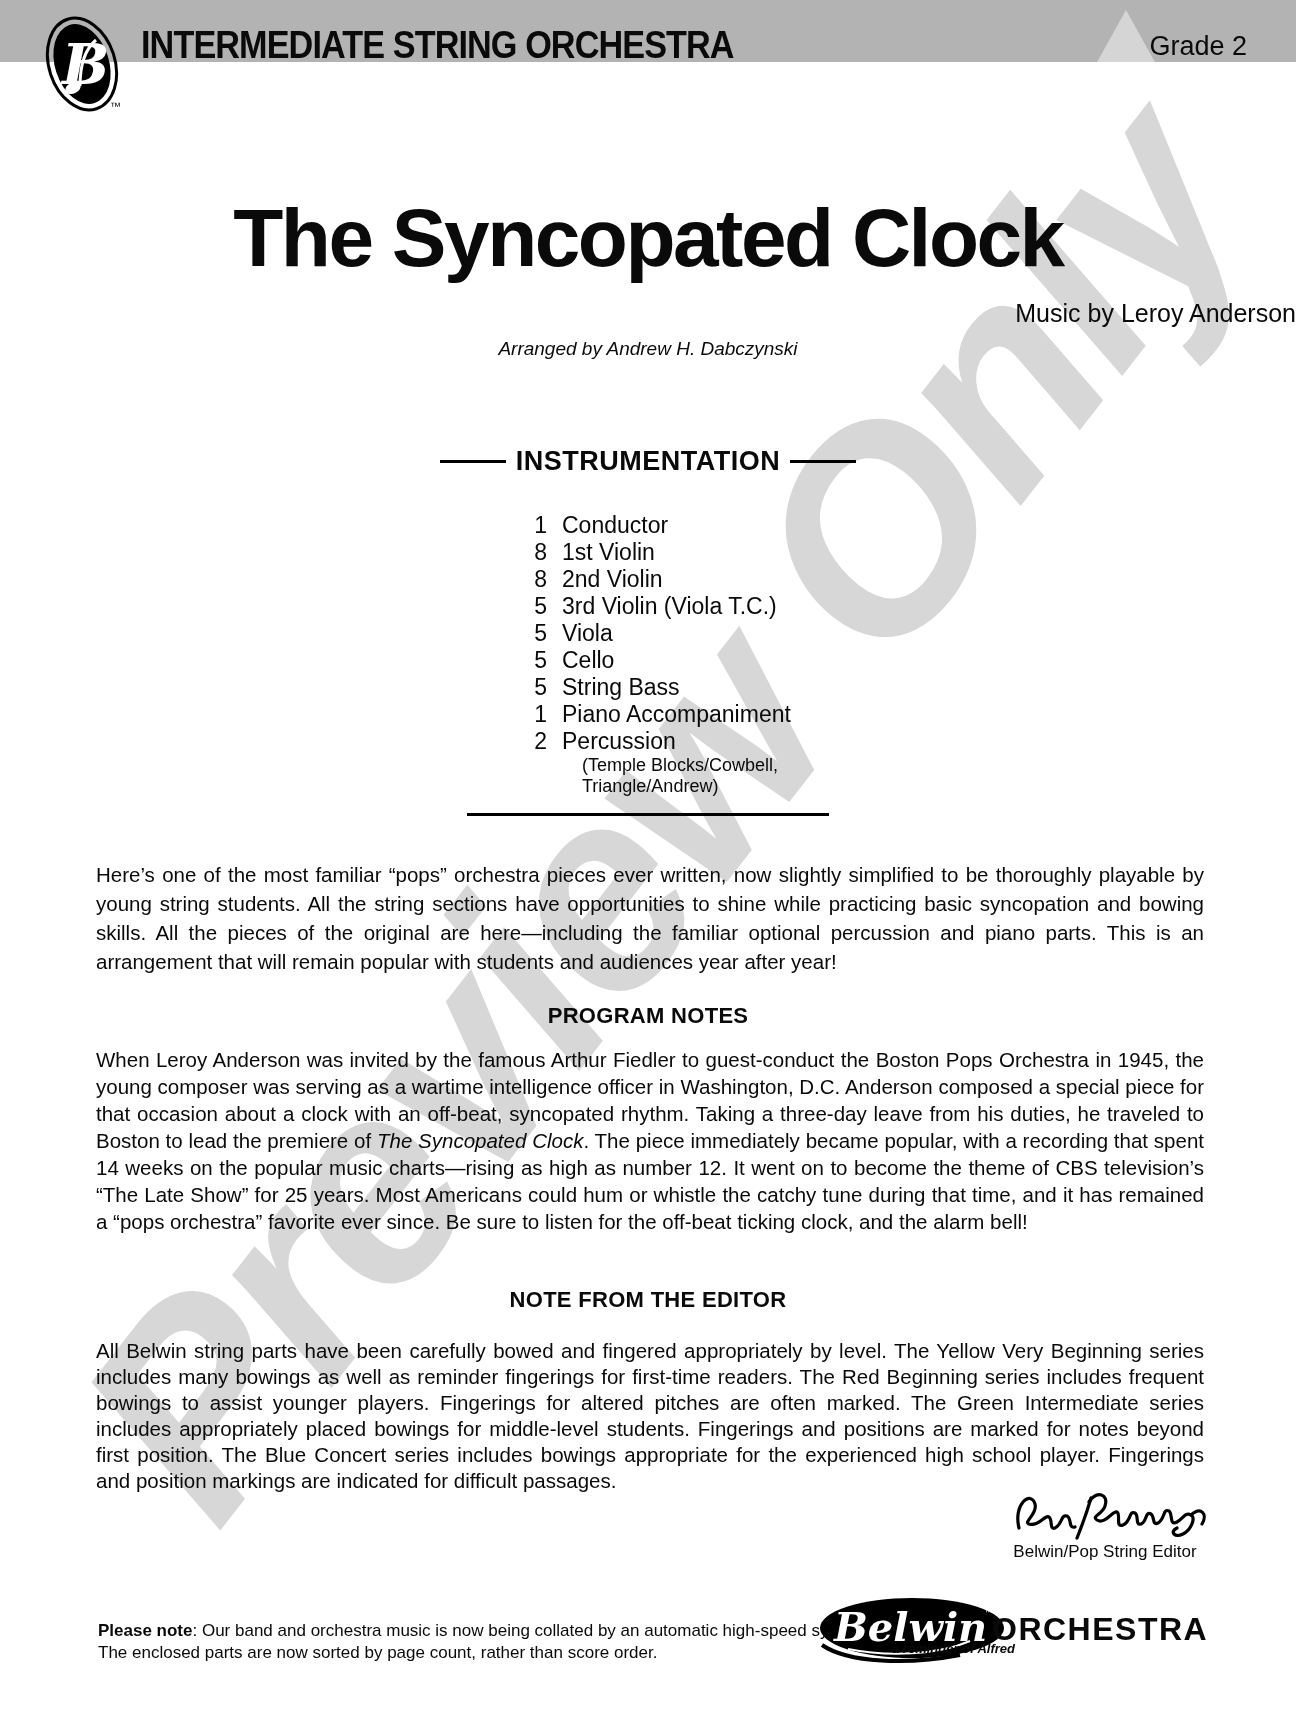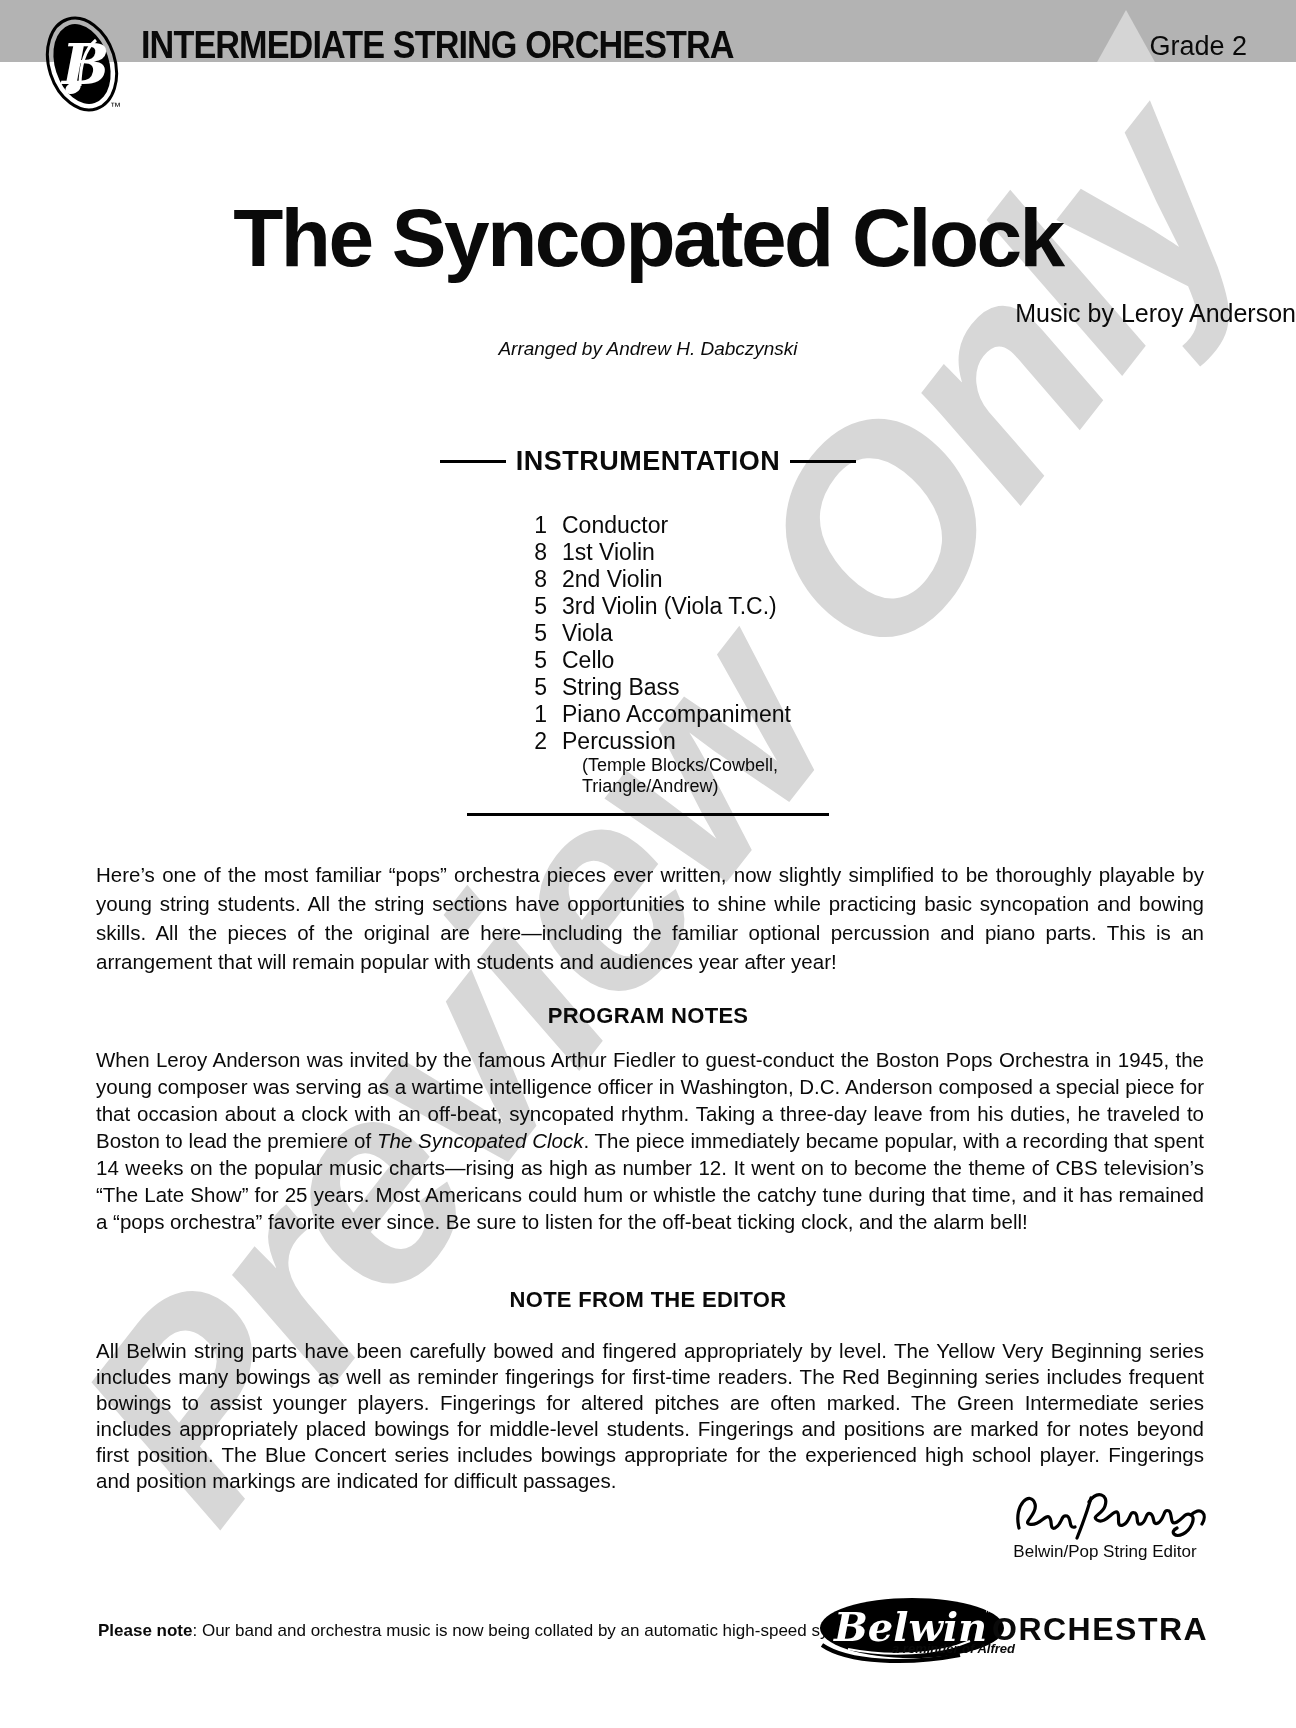--- a/index.html
+++ b/index.html
@@ -159,20 +159,21 @@
         <path d="M14,44 C8,20 26,6 30,20 C33,30 18,38 24,40 C34,43 40,30 44,33 C48,36 44,46 50,44 C57,41 56,30 62,32 C67,34 63,45 70,43"></path>
         <path d="M86,14 C82,28 76,44 72,54"></path>
         <path d="M84,18 C92,6 104,10 100,22 C97,31 86,32 92,36 C100,41 108,26 112,28 C116,30 110,44 118,41 C126,38 124,26 130,29 C134,31 130,42 136,40 C142,38 140,27 146,30 C150,33 147,42 153,39 C160,35 158,24 164,27 C168,30 164,42 172,38 C179,34 180,28 186,31 C191,34 186,46 178,50 C170,54 164,48 172,44"></path>
         <path d="M186,31 C196,22 203,30 197,40"></path>
       </g>
     </svg>
     <div class="sig-title">Belwin/Pop String Editor</div>
 
     <div class="footnote">
       <div><span class="b">Please note</span><span>: Our band and orchestra music is now being collated by an automatic high-speed system.</span></div>
+      <div>The enclosed parts are now sorted by page count, rather than score order.</div>
     </div>
 
     <svg class="pub-oval" width="192" height="68" viewBox="0 0 192 68">
       <ellipse cx="94" cy="31" rx="92" ry="30" fill="#000"></ellipse>
       <path d="M4,48 C30,66 90,68 142,58" stroke="#000" stroke-width="4" fill="none"></path>
       <path d="M30,52 C70,60 120,58 152,44" stroke="#ffffff" stroke-width="2" fill="none"></path>
       <text x="16" y="44" font-family="DejaVu Serif, serif" font-style="italic" font-weight="700" font-size="40" fill="#ffffff">Belwin</text>
       <text x="166" y="18" font-size="9" fill="#ffffff">™</text>
     </svg>
     <div class="orchestra">ORCHESTRA</div>

